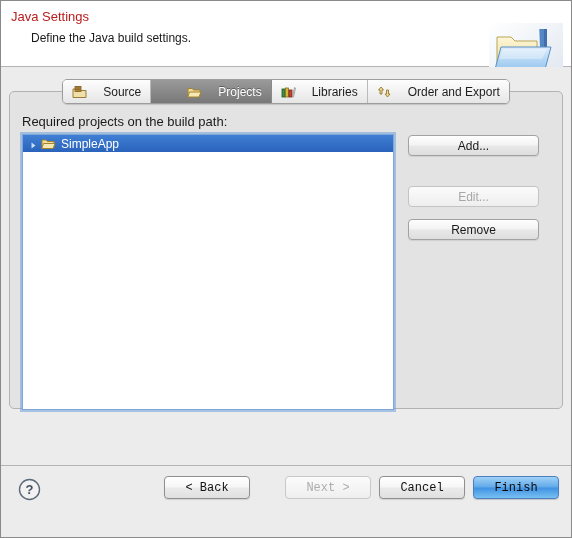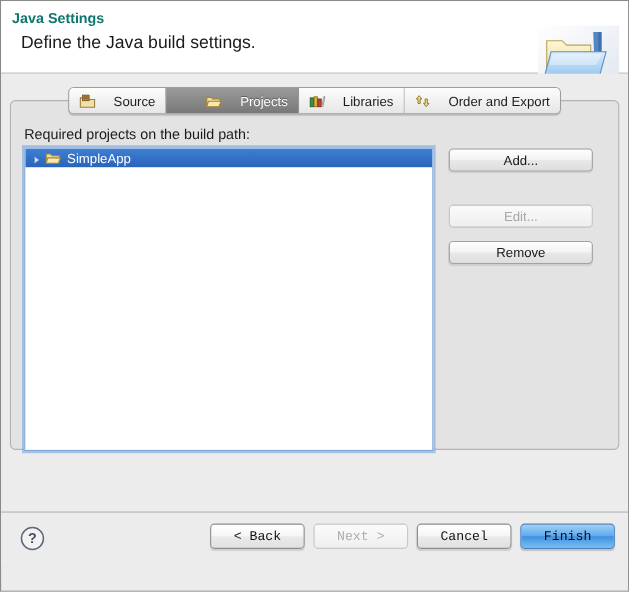--- a/index.html
+++ b/index.html
@@ -77,28 +77,28 @@
   .header {
     position: relative;
     height: 66px;
     background: #ffffff;
     border-bottom: 1px solid #b4b4b4;
     box-sizing: border-box;
     padding: 8px 10px 0 10px;
   }
   .header-title {
     font-size: 13px;
-    font-weight: bold;
-    color: #0f766e;
+    font-weight: normal;
+    color: #b91c1c;
     margin: 0 0 7px 0;
   }
   .header-desc {
-    font-size: 16px;
+    font-size: 12px;
     color: #1a1a1a;
-    margin-left: 8px;
+    margin-left: 20px;
   }
   .header-icon {
     position: absolute;
     right: 8px;
     top: 22px;
     width: 74px;
     height: 58px;
   }
 
   
@@ -268,20 +268,21 @@
     border-radius: 4px;
     box-shadow: 0 1px 1px rgba(0,0,0,0.12);
     cursor: default;
     padding: 0;
   }
   .fbtn.disabled {
     color: #adadad;
     border-color: #c8c8c8;
     background: linear-gradient(to bottom, #fbfbfb, #efefef);
     box-shadow: none;
+    margin-left: 27px;
   }
   .fbtn.default {
     color: #0b0b0b;
     border: 1px solid #4c7fc0;
     background: linear-gradient(to bottom, #9fd2f6 0%, #61a9ea 48%, #3f92e2 52%, #78c0f2 100%);
     box-shadow: 0 1px 1px rgba(0,0,0,0.18);
   }
 </style>
 </head>
 <body>

